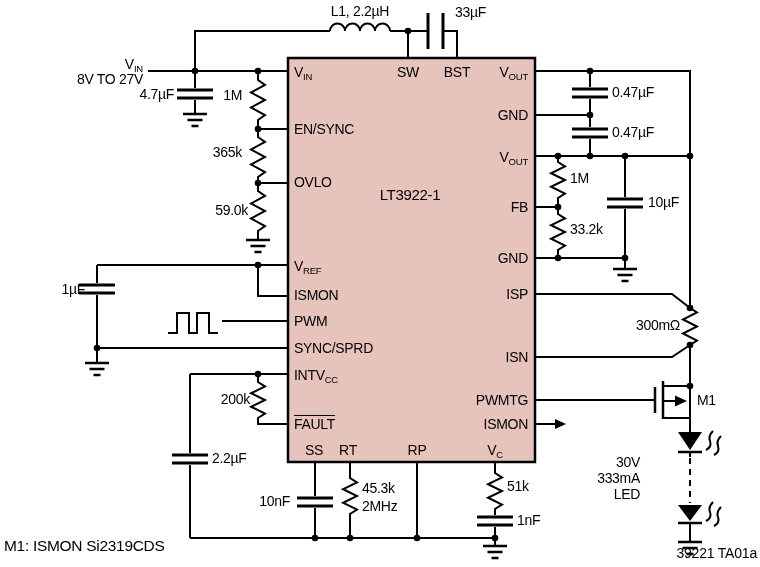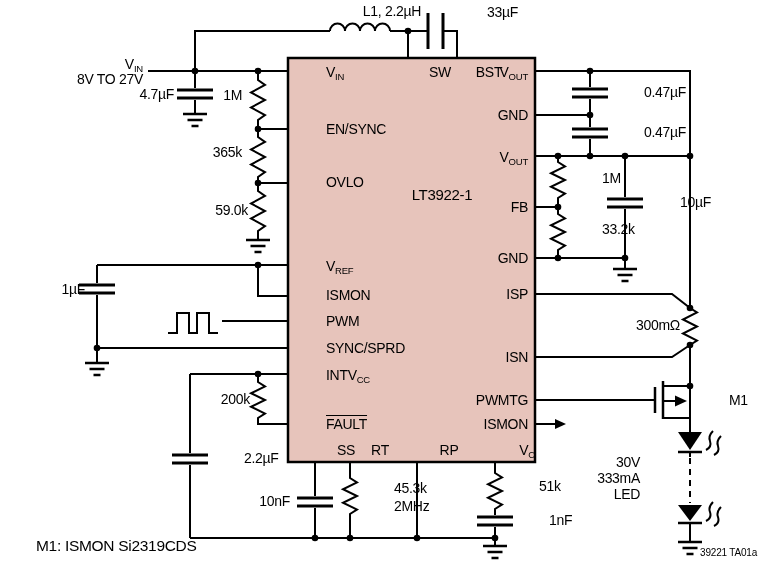--- a/index.html
+++ b/index.html
@@ -3,28 +3,28 @@
 <meta charset="utf-8">
 <style>
   html,body{margin:0;padding:0;background:#fff;}
   #schematic{
     position:relative;width:760px;height:567px;background:#ffffff;
     font-family:"Liberation Sans", sans-serif;color:#000;overflow:hidden;
   }
   svg{position:absolute;left:0;top:0;}
   .lbl{
     position:absolute;font-size:14px;letter-spacing:-0.3px;white-space:nowrap;
-    transform:translateY(-50%);line-height:1;margin-left:32px;
+    transform:translateY(-50%);line-height:1;
   }
   .lbl-c{transform:translate(-50%,-50%);}
   .sub{font-size:9.5px;position:relative;bottom:-2.5px;letter-spacing:-0.2px;}
   .over{text-decoration:overline;}
   .ic-name{font-size:15px;}
   .note{font-size:15.5px;letter-spacing:-0.3px;}
-  .fig{font-size:10px;letter-spacing:-0.2px;}
+  .fig{font-size:14px;letter-spacing:-0.2px;}
 </style>
 </head>
 <body>
 
 <div id="schematic">
 
   <svg width="760" height="567" viewBox="0 0 760 567">
 
     <rect x="288" y="58" width="247" height="404" fill="#e7c4bb" stroke="#000" stroke-width="2.5"></rect>
 

